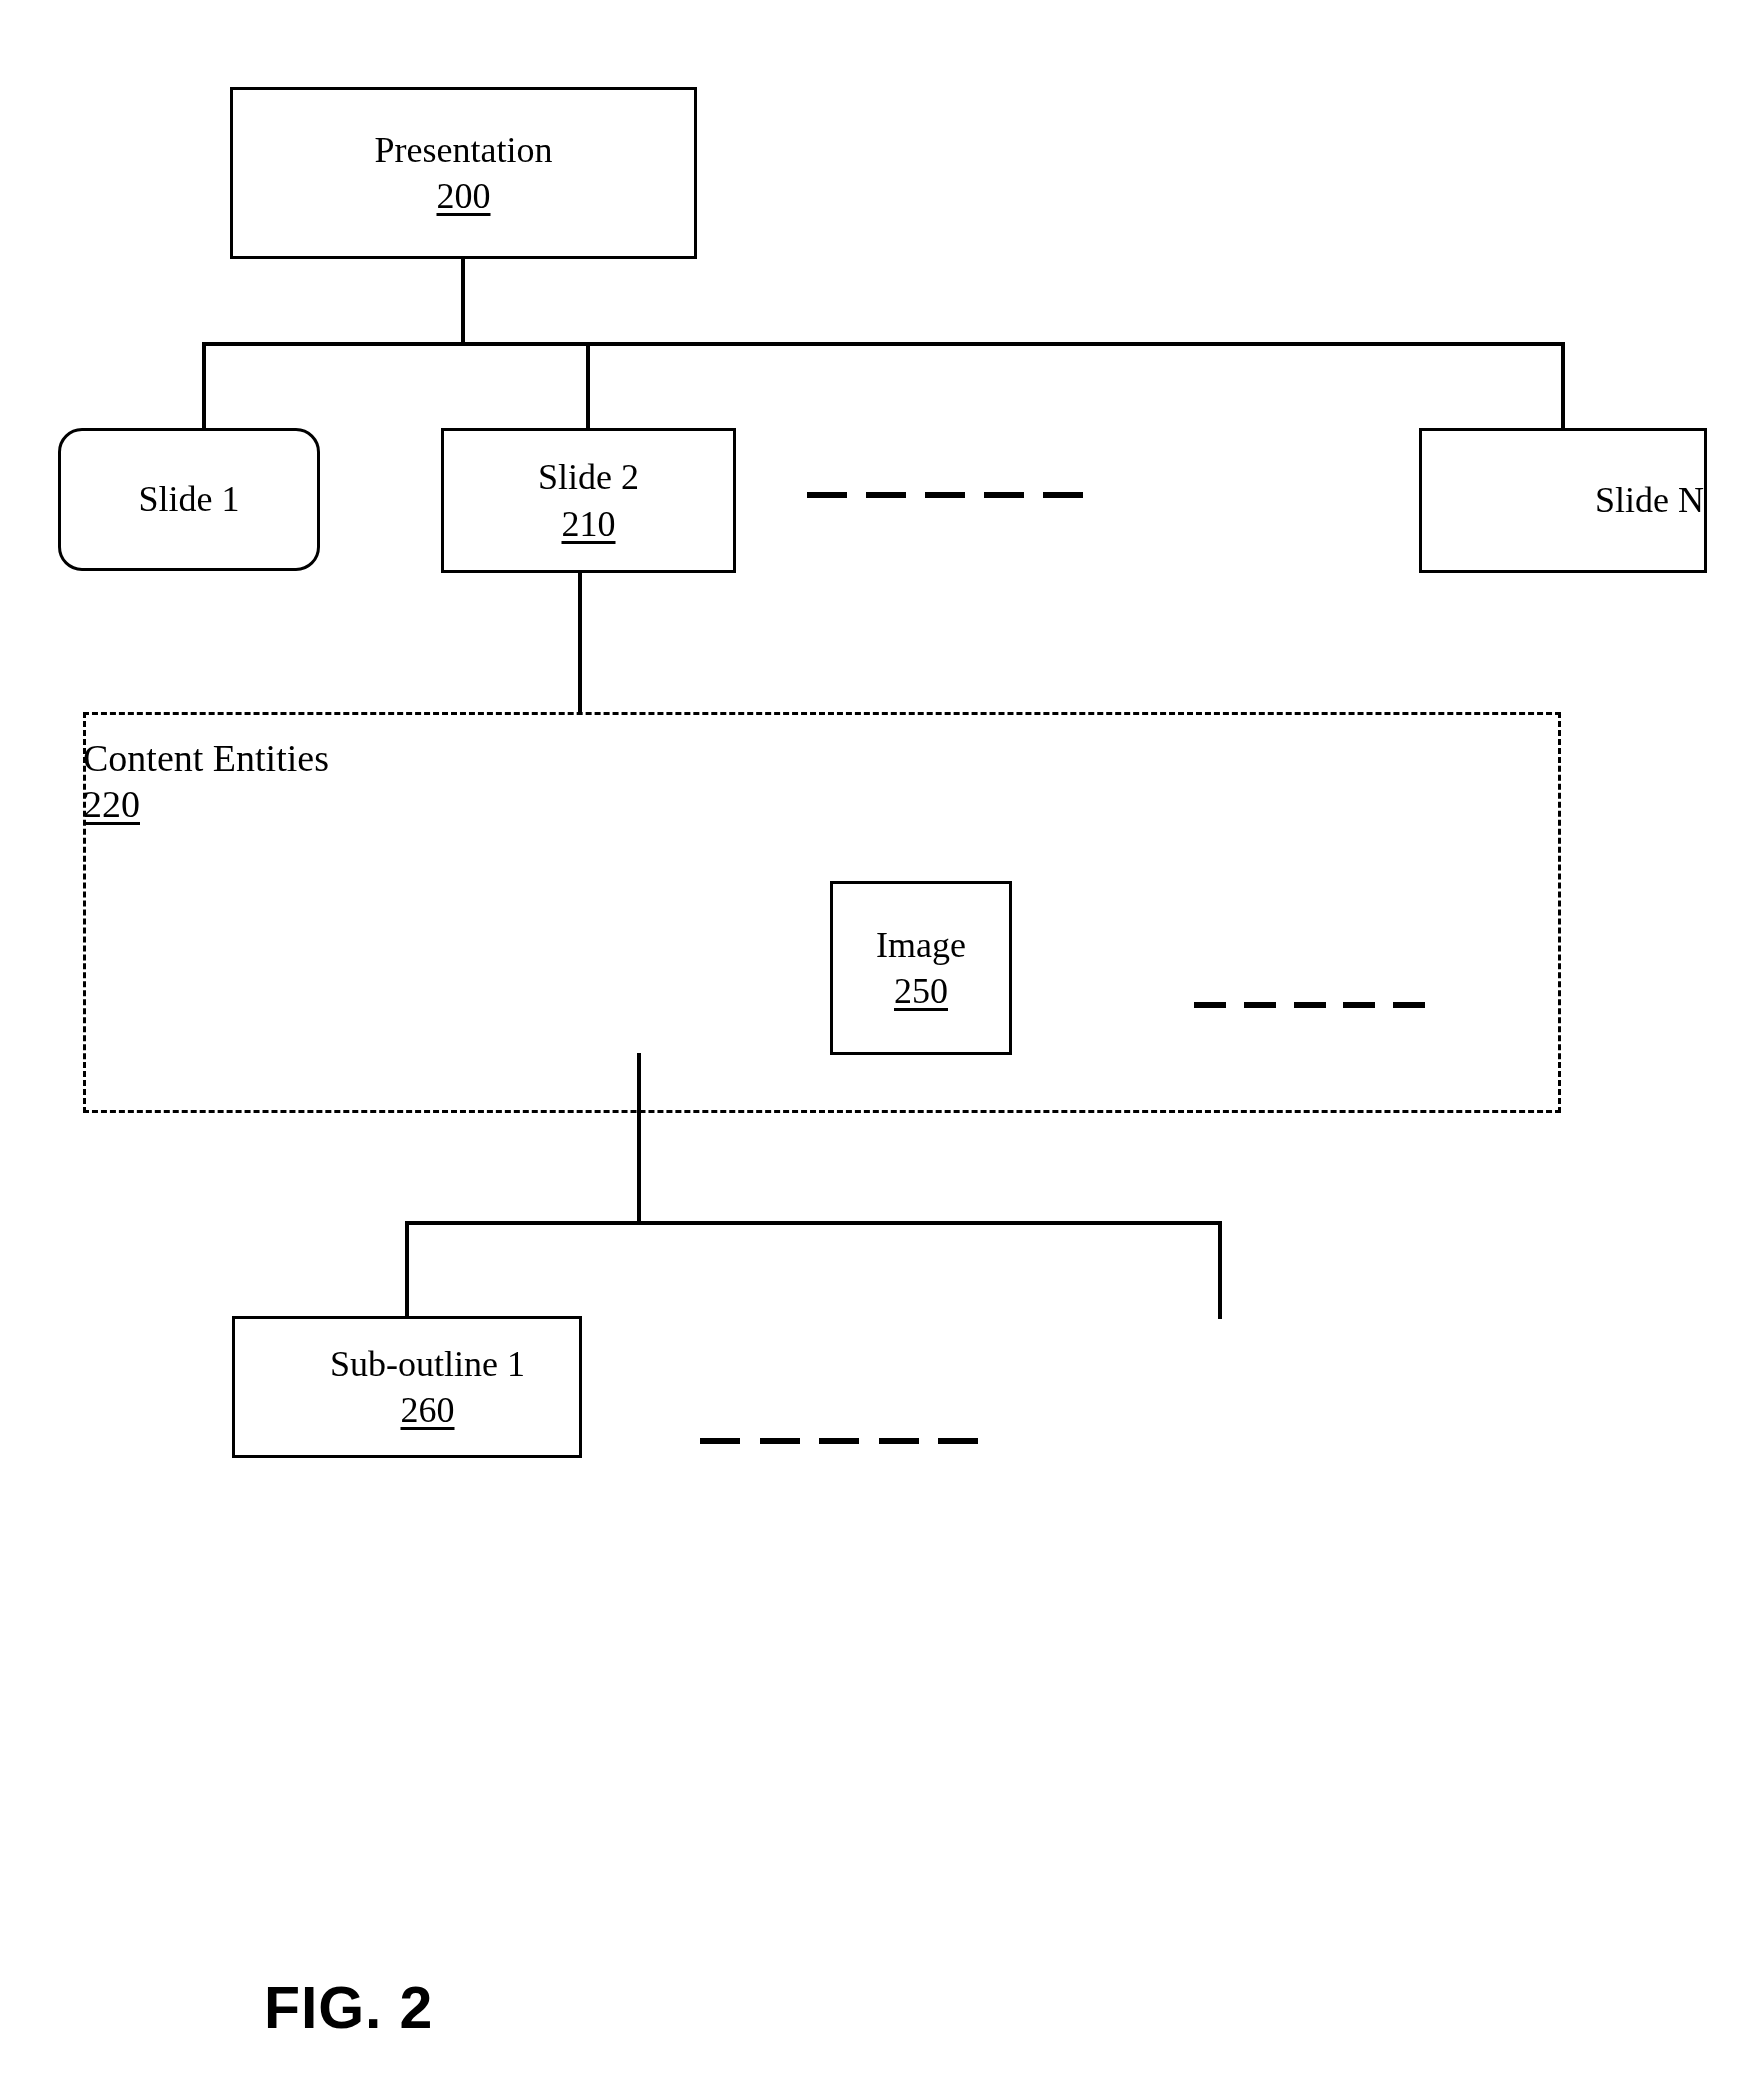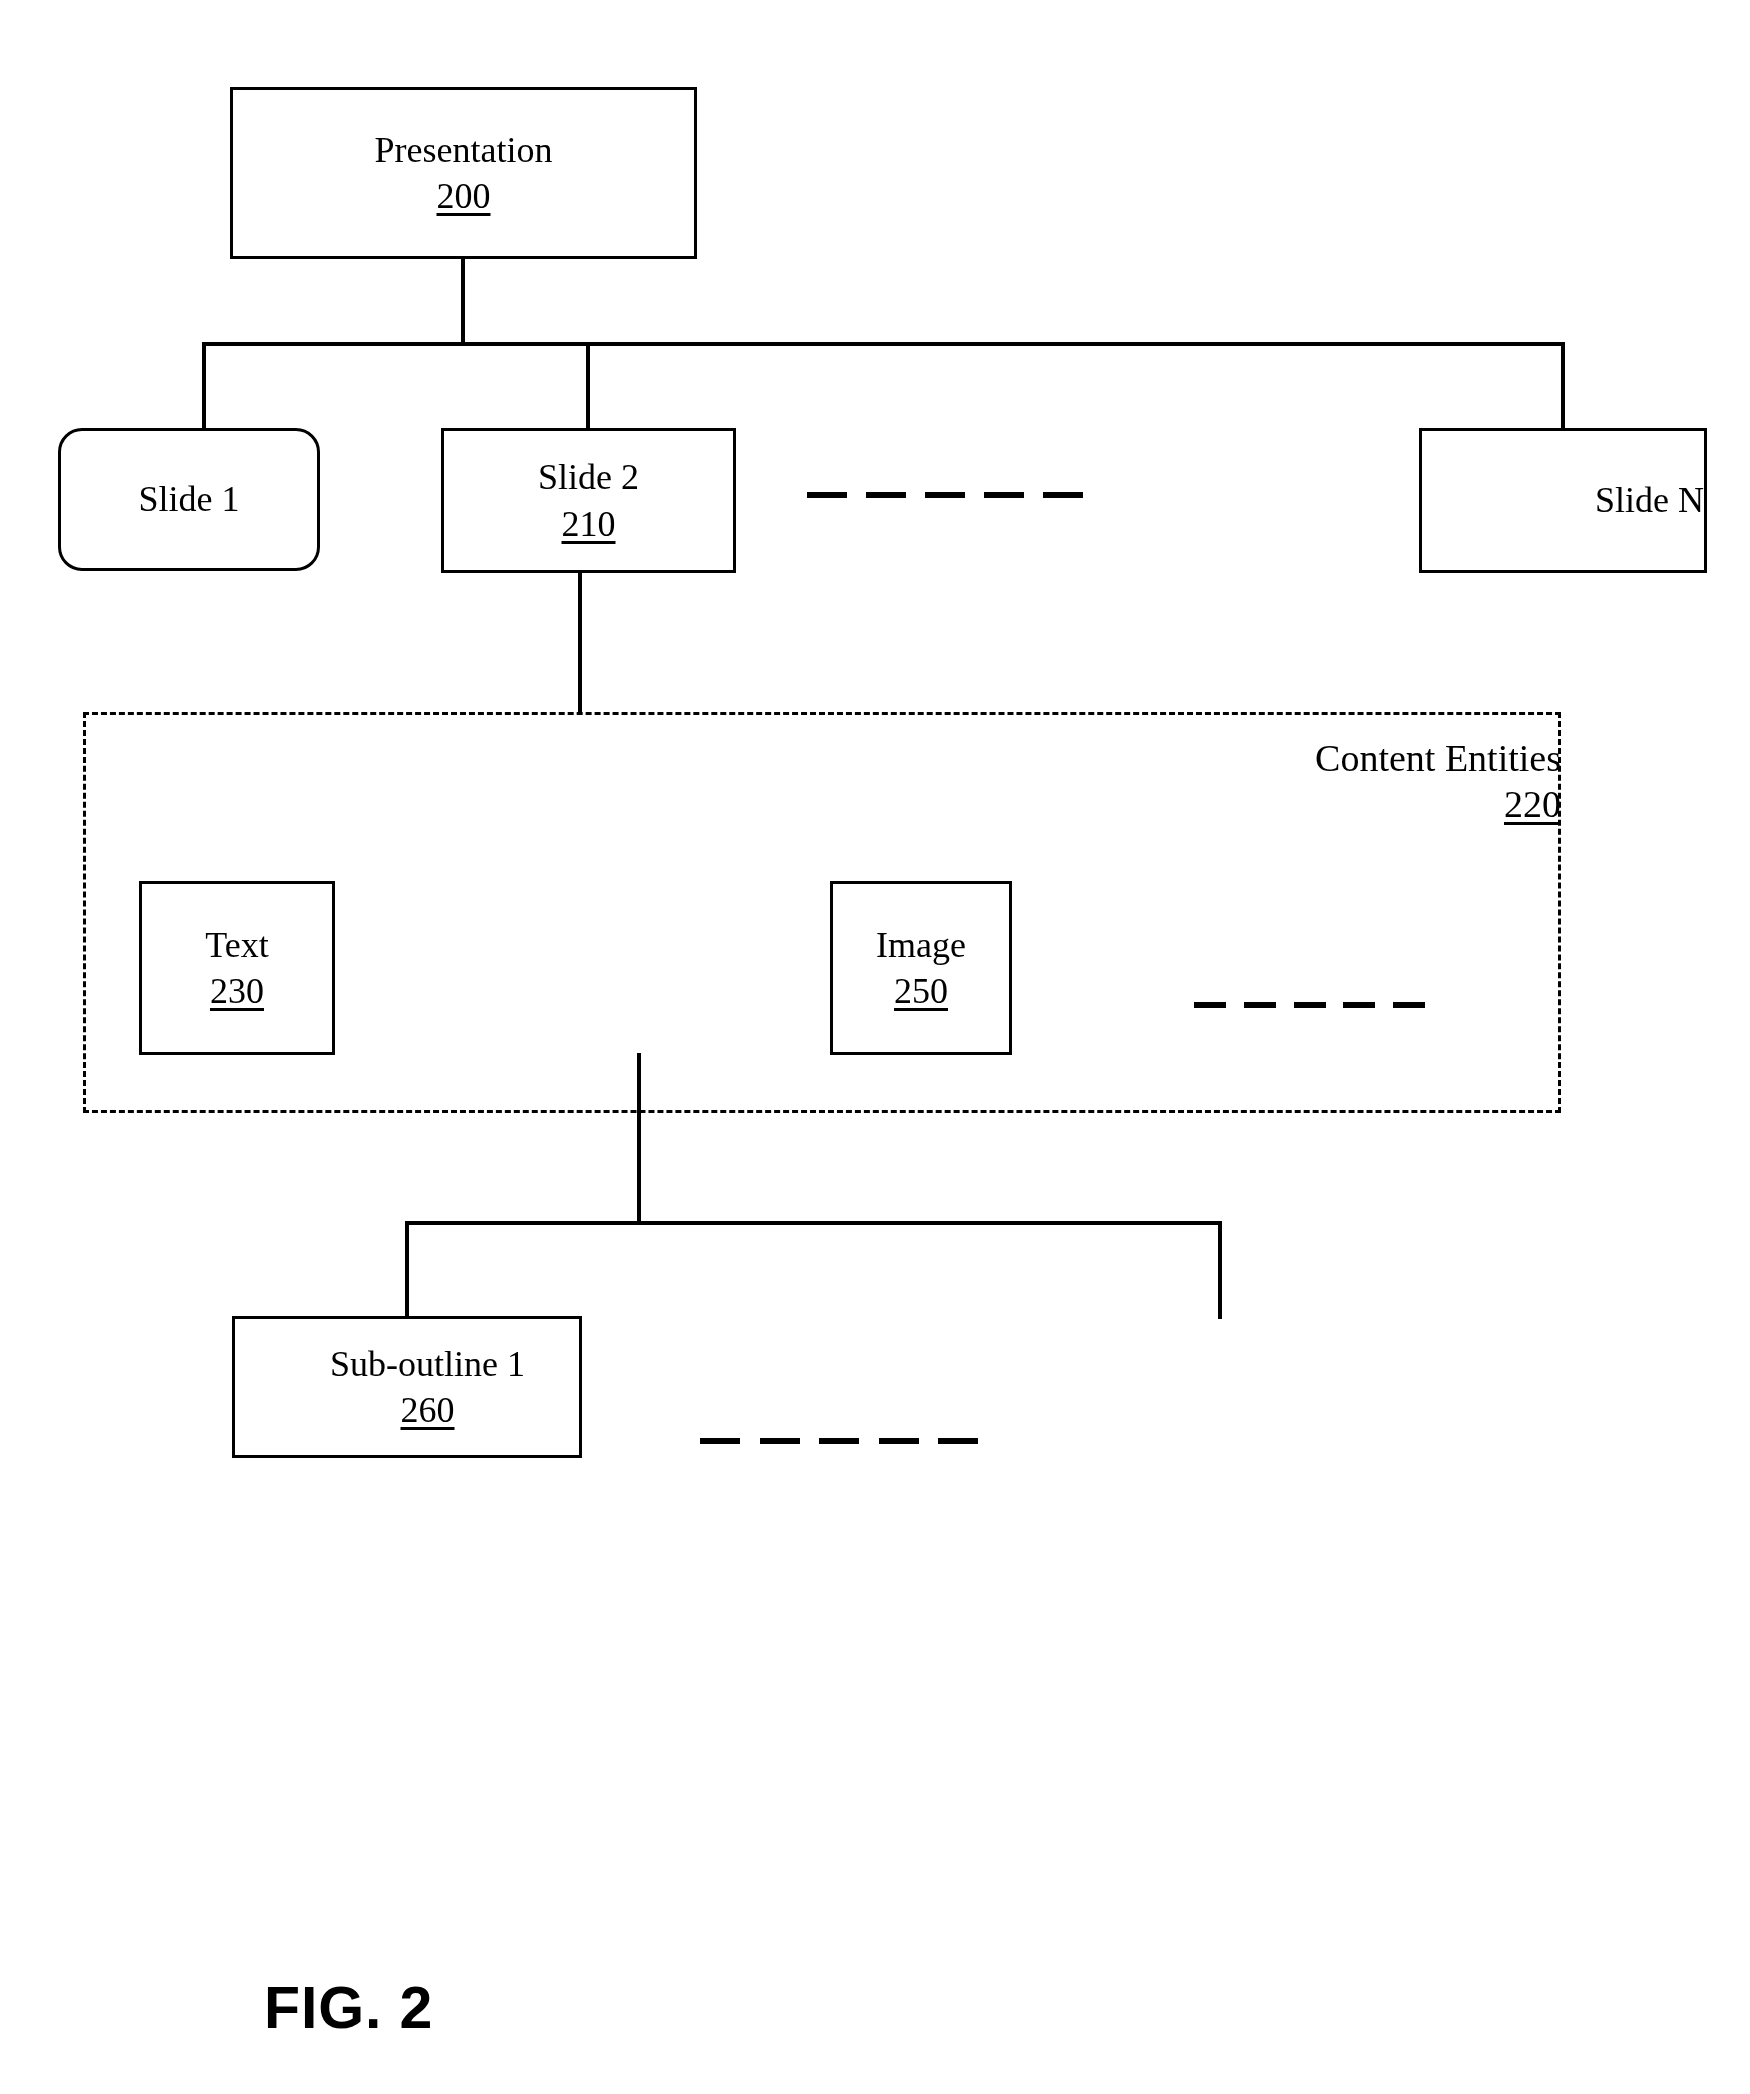--- a/index.html
+++ b/index.html
@@ -43,21 +43,21 @@
 
   
   .group-box {
     position: absolute;
     box-sizing: border-box;
     border: 3.8px dashed #000;
     background: transparent;
   }
   .group-title {
     position: absolute;
-    text-align: right;
+    text-align: left;
     font-size: 38px;
     line-height: 1.20;
     white-space: nowrap;
   }
   .group-title .gref {
     display: block;
     text-decoration: underline;
     text-underline-offset: 4.7px;
   }
 
@@ -138,24 +138,20 @@
 
   <div class="vline" style="left:578px; top:571px; height:143px;"></div>
 
   <div class="group-box" style="left:83px; top:712px; width:1478px; height:401px;"></div>
 
   <div class="group-title" style="left:83px; top:736px; width:1478px;">
     <span>Content Entities</span>
     <span class="gref">220</span>
   </div>
 
-  <div class="node" style="left:139px; top:881px; width:196px; height:174px;">
-    <span class="nlabel">Text</span>
-    <span class="nref">230</span>
-  </div>
 
 
   <div class="node" style="left:830px; top:881px; width:182px; height:174px;">
     <span class="nlabel">Image</span>
     <span class="nref">250</span>
   </div>
 
   <div class="dashrun" style="left:1194px; top:1001px; width:231px;">
     <span style="width:32px;"></span>
     <span style="width:32px;"></span>

